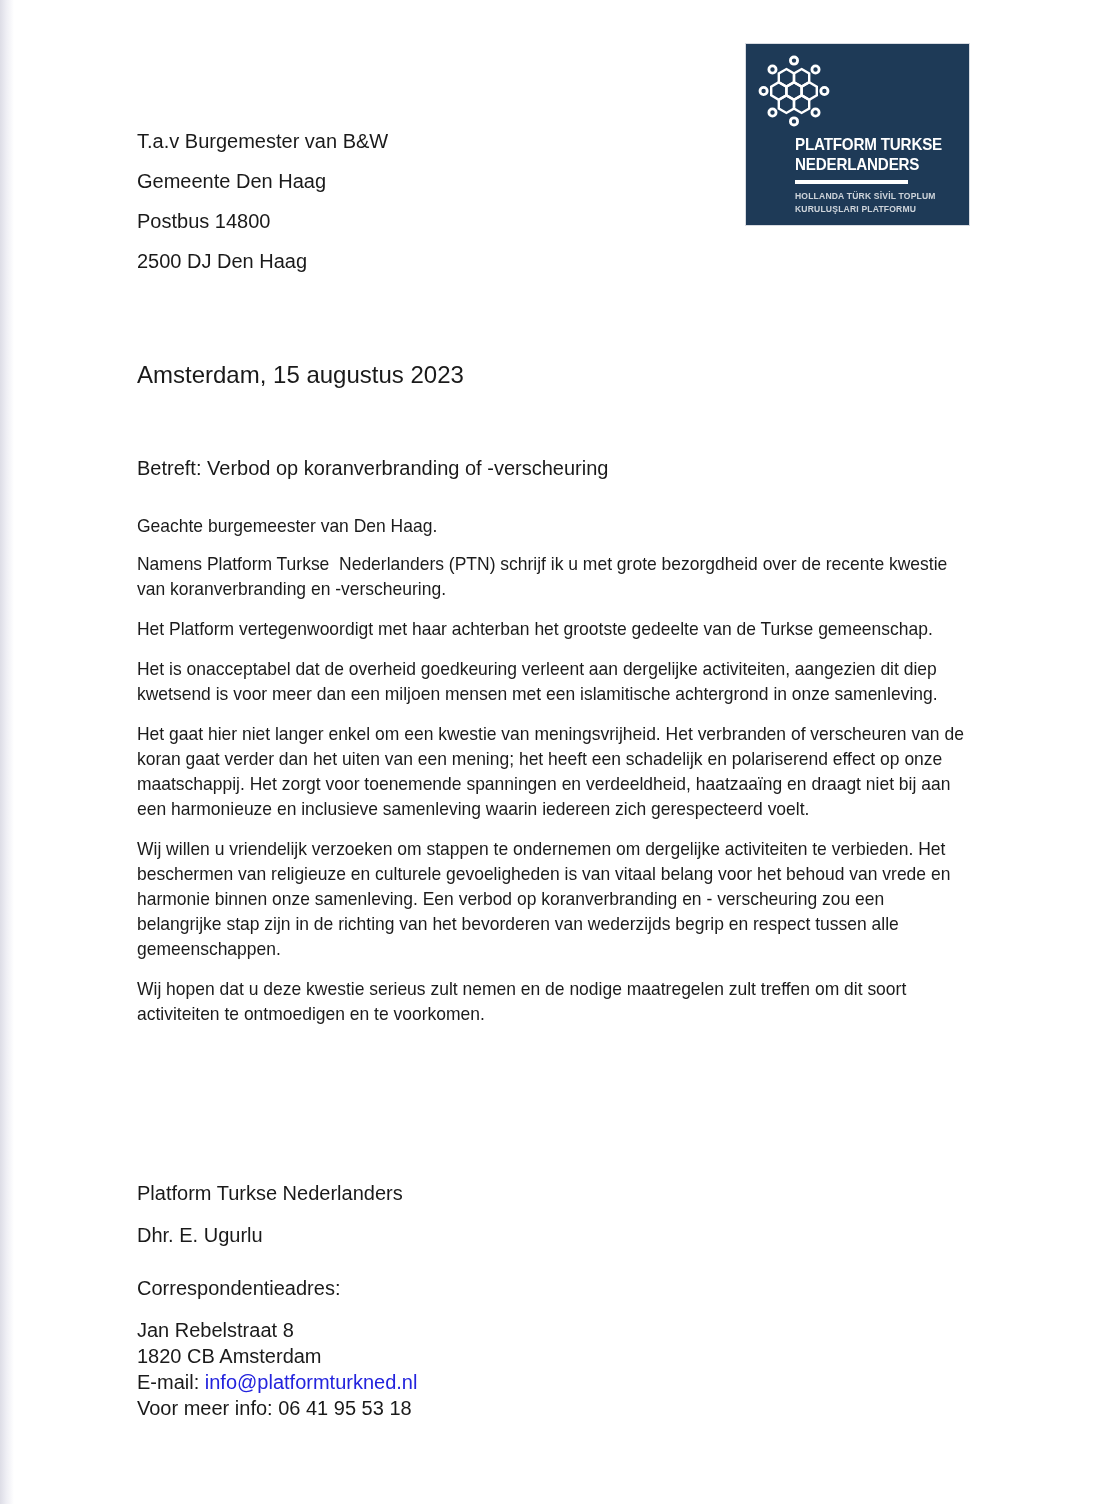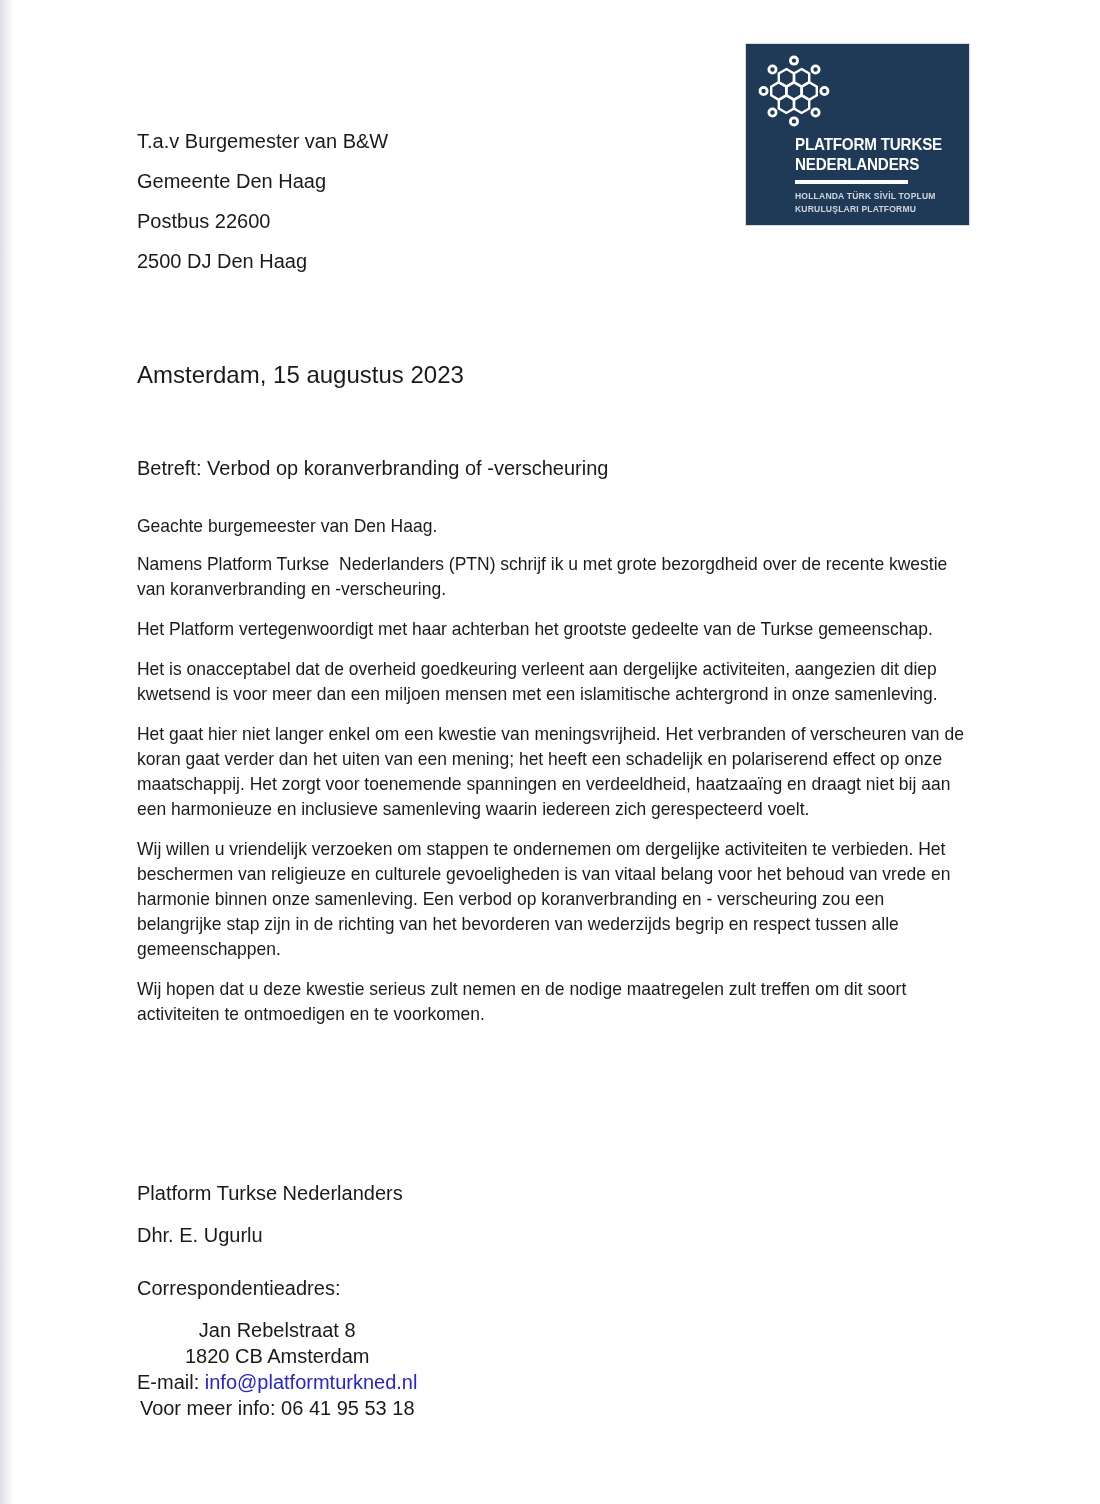--- a/index.html
+++ b/index.html
@@ -107,39 +107,38 @@
     font-size: 20px;
     color: #1a1a1a;
   }
 
   .footer {
     position: absolute;
     left: 137px; top: 1317px;
     font-size: 20px;
     line-height: 26px;
     color: #1a1a1a;
-    text-align: center;
   }
   .footer a {
     color: var(--link-color, #2222dd);
     text-decoration: none;
     margin-top: 45px;
   }
 </style>
 </head>
 <body>
 
 <div class="page">
 
   <div class="edge-strip"></div>
 
   <div class="recipient">
     <div>T.a.v Burgemester van B&amp;W</div>
     <div>Gemeente Den Haag</div>
-    <div>Postbus 22600</div>
+    <div>Postbus 14800</div>
     <div>2500 DJ Den Haag</div>
   </div>
 
   <div class="logo">
     <svg class="mark" viewBox="0 0 100 100" aria-hidden="true">
       <defs>
         <polygon id="hx" points="0,-11 9.5,-5.5 9.5,5.5 0,11 -9.5,5.5 -9.5,-5.5"></polygon>
       </defs>
       <g fill="none" stroke="#ffffff" stroke-width="3">
         <use href="#hx" transform="translate(50,50)"></use>

